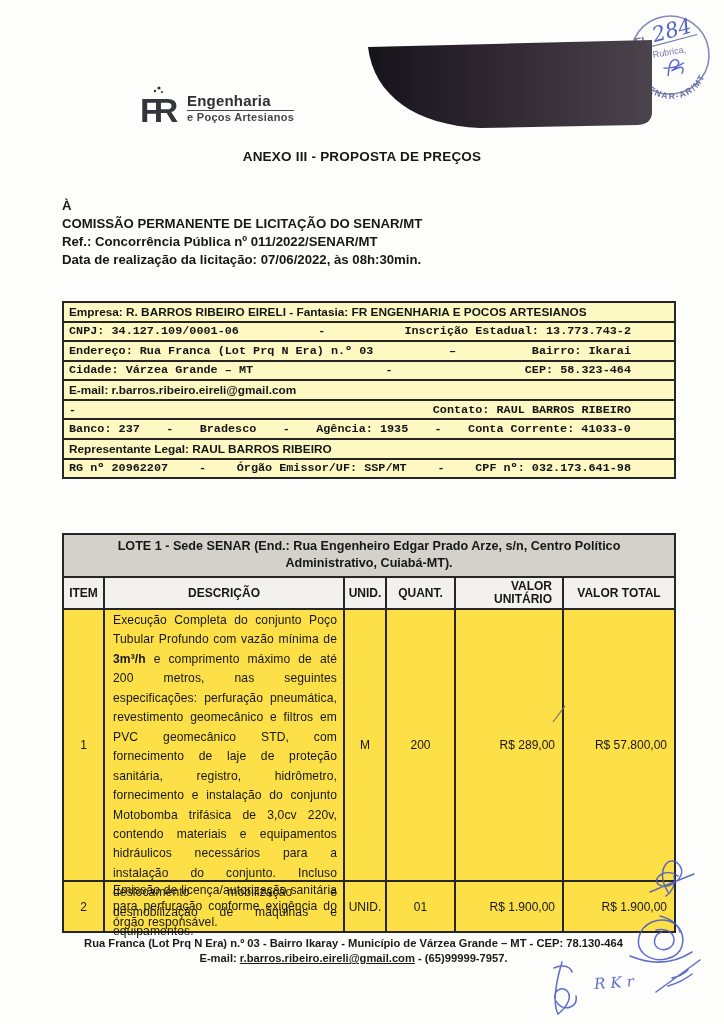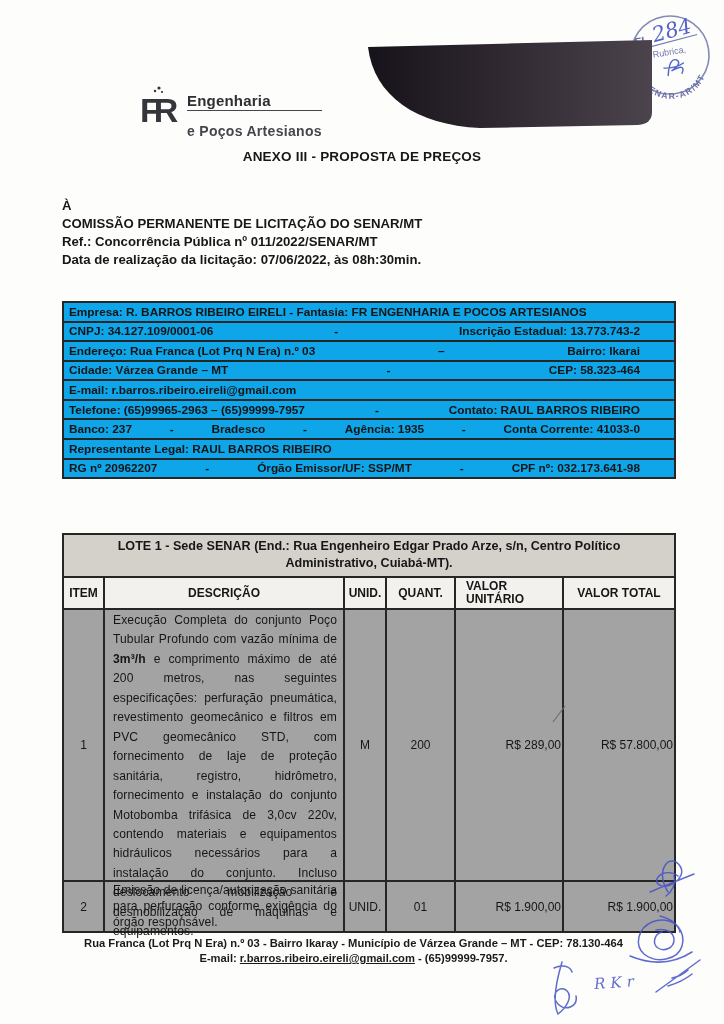--- a/index.html
+++ b/index.html
@@ -5,52 +5,52 @@
   html,body{margin:0;padding:0;background:#e9e9e9;}
   .page{
     position:relative; width:724px; height:1024px; background:#fdfdfc;
     font-family:"Liberation Sans", sans-serif; color:#1e1e1e; overflow:hidden;
     margin:0 auto;
   }
   
   .logo{position:absolute; left:138px; top:84px; display:flex; align-items:flex-start; gap:7px;}
   .logo-text{padding-top:8px;}
   .logo-name{font-size:15px; font-weight:bold; color:#2e2e33; letter-spacing:.2px;}
-  .logo-sub{font-size:14px; font-weight:bold; color:#45454e; border-top:1.5px solid #45454e; padding-top:12px; margin-top:1px; letter-spacing:.3px;}
+  .logo-sub{font-size:11px; font-weight:bold; color:#45454e; border-top:1.5px solid #45454e; padding-top:0; margin-top:1px; letter-spacing:.3px;}
   
   .doc-title{position:absolute; left:0; top:149px; width:724px; text-align:center; font-size:13.5px; font-weight:bold; letter-spacing:.2px; color:#171717;}
   .recipient{position:absolute; left:62px; top:197px; font-size:13.2px; font-weight:bold; line-height:18px; color:#171717;}
   
   .company-table{
     position:absolute; left:62px; top:301px; width:614px; height:178px;
     border:2px solid #262626; box-sizing:border-box; display:flex; flex-direction:column;
-    background:#0ea5e9;
+    background:#fef9c3;
   }
   .crow{flex:1; display:flex; align-items:center; padding:0 5px 0 5px; font-size:11.8px; font-weight:bold; border-bottom:2px solid #262626; white-space:nowrap; color:#141414;}
   .crow:last-child{border-bottom:none;}
-  .crow.spread{justify-content:space-between; padding-right:34px;}
+  .crow.spread{justify-content:space-between; padding-right:43px;font-family:Liberation Mono, monospace;}
   .crow span{display:inline-block;}
   
   .lote-table{
     position:absolute; left:62px; top:533px; width:614px;
     border:2px solid #262626; box-sizing:border-box;
     display:grid; grid-template-columns:41px 240px 42px 69px 108px 110px;
-    background:#a3a3a3;
+    background:#fde047;
   }
   .lote-title{
     grid-column:1 / -1; background:#d4d1cb; border-bottom:2px solid #262626;
     font-size:12.6px; font-weight:bold; text-align:center; line-height:17px;
     padding:3px 14px 4px 14px; color:#161616;
   }
   .lcell{border-right:2px solid #262626; border-bottom:2px solid #262626; display:flex; align-items:center; justify-content:center; box-sizing:border-box; font-size:12px; color:#161616;}
   .lcell.c5{border-right:none;}
   .lcell.last{border-bottom:none;}
-  .lhead{font-weight:bold; text-align:left; min-height:32px; background:#f3f1ed; line-height:13px; padding:2px 10px;}
+  .lhead{font-weight:bold; text-align:right; min-height:32px; background:#f3f1ed; line-height:13px; padding:2px 10px;}
   .cell-desc{display:block; text-align:justify; padding:1px 6px 0 8px; font-size:12.1px; line-height:19.45px; letter-spacing:.1px;}
-  .cell-money{justify-content:flex-end; padding-right:1px;}
+  .cell-money{justify-content:flex-end; padding-right:7px;}
   .h1desc{height:272px;} .h2desc{height:49px; line-height:16px; padding-top:0;}
   
   .footer{position:absolute; left:0; top:936px; width:707px; text-align:center; font-size:11.2px; font-weight:bold; line-height:15px; color:#1a1a1a;}
   .footer .em{text-decoration:underline;}
   
   .blob{position:absolute; left:358px; top:38px; z-index:3; filter:blur(.4px);}
   .stamp{position:absolute; left:620px; top:5px; z-index:2;}
   .annot{position:absolute; left:510px; top:820px; z-index:4;}
   .penmark{position:absolute; left:549px; top:703px; z-index:4;}
 </style>
@@ -123,21 +123,20 @@
       </div>
       <div class="crow spread">
         <span>Cidade: Várzea Grande – MT</span>
         <span>-</span>
         <span>CEP: 58.323-464</span>
       </div>
       <div class="crow">
         <span>E-mail: r.barros.ribeiro.eireli@gmail.com</span>
       </div>
       <div class="crow spread">
-        <span>Telefone: (65)99965-2963 – (65)99999-7957</span>
         <span>-</span>
         <span>Contato: RAUL BARROS RIBEIRO</span>
       </div>
       <div class="crow spread">
         <span>Banco: 237</span>
         <span>-</span>
         <span>Bradesco</span>
         <span>-</span>
         <span>Agência: 1935</span>
         <span>-</span>

